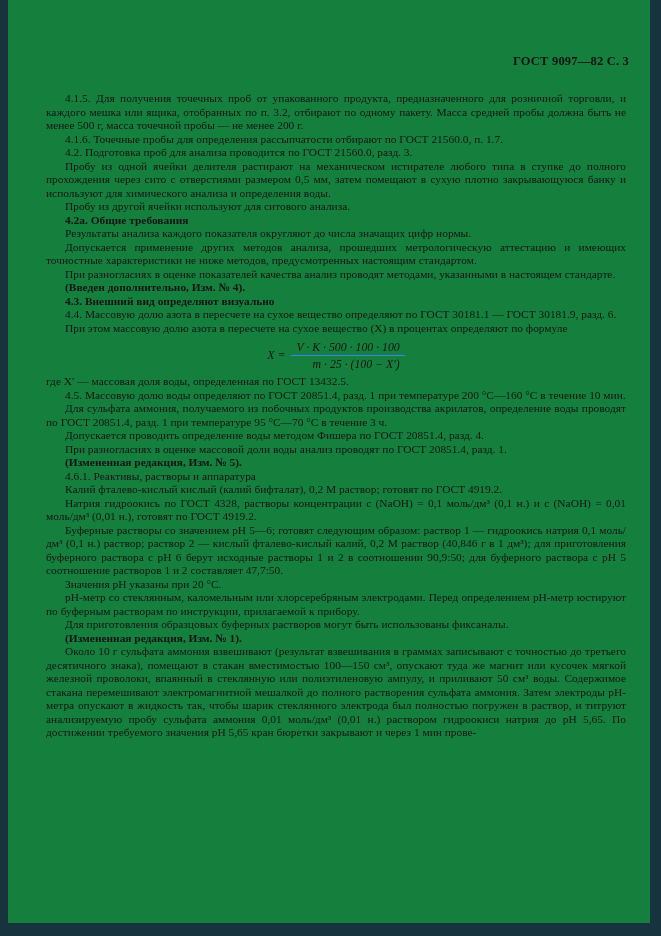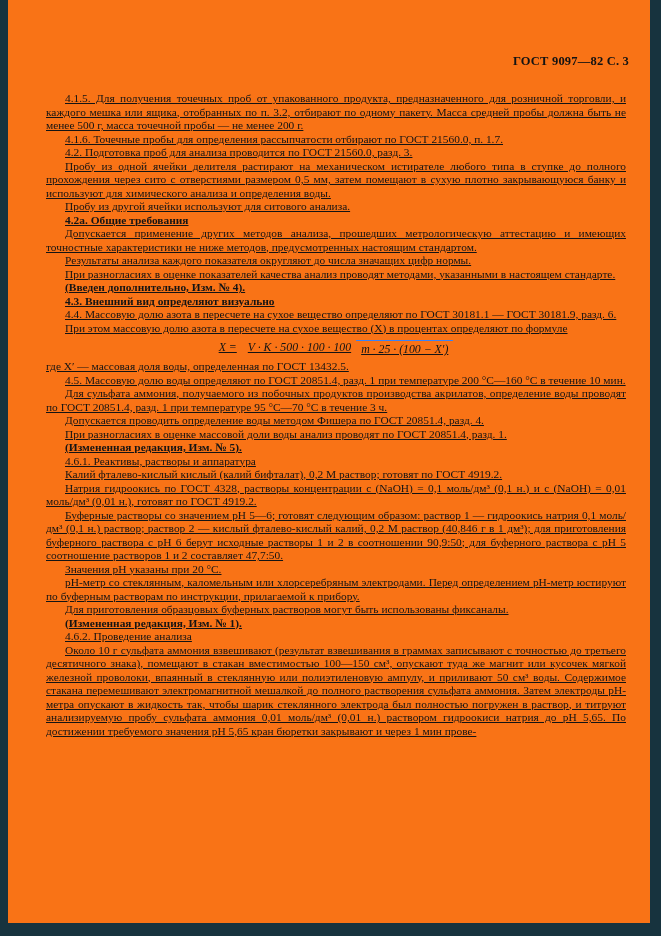--- a/index.html
+++ b/index.html
@@ -5,21 +5,21 @@
   * { margin: 0; padding: 0; box-sizing: border-box; }
   html, body {
     width: 661px; height: 936px;
     background: #fbfbf7;
     font-family: "Liberation Serif", "DejaVu Serif", serif;
     overflow: hidden;
   }
   .page {
     position: relative;
     width: 661px; height: 936px;
-    background: #f97316;
+    background: #15803d;
   }
   .edge { position: absolute; background: #17333e; }
   .edge.left   { left: 0; top: 0; bottom: 0; width: 8px; }
   .edge.right  { right: 0; top: 0; bottom: 0; width: 11px; }
   .edge.bottom { left: 0; right: 0; bottom: 0; height: 13px; }
   .page-header {
     position: absolute;
     top: 54px; right: 32px;
     font-weight: bold;
     font-size: 12.5px;
@@ -27,37 +27,36 @@
     letter-spacing: 0.2px;
   }
   .doc-body {
     position: absolute;
     top: 92px; left: 46px;
     width: 580px;
     font-size: 11.4px;
     line-height: 13.5px;
     color: #141414;
     text-align: justify;
-    text-decoration: underline;
   }
   .doc-body p { text-align: justify; }
   .doc-body p.indent { text-indent: 19px; }
   .doc-body p.bold { font-weight: bold; }
   .formula {
     display: flex;
     justify-content: center;
     align-items: center;
     font-style: italic;
     font-size: 11.8px;
     margin: 5px 0 4px 0;
   }
   .formula .lhs { margin-right: 6px; }
   .frac {
     display: inline-flex;
-    flex-direction: row;
+    flex-direction: column;
     text-align: right;
     line-height: 14px;
   }
   .frac .num { padding: 0 5px 1px 5px; }
   .frac .den { border-top: 1px solid #3b82f6; padding: 1px 5px 0 5px; }
 </style>
 </head>
 <body>
 
 <div class="page">
@@ -69,22 +68,22 @@
     <span>ГОСТ 9097—82 С. 3</span>
   </div>
 
   <div class="doc-body" id="doc-body">
       <p class="indent">4.1.5. Для получения точечных проб от упакованного продукта, предназначенного для розничной торговли, и каждого мешка или ящика, отобранных по п. 3.2, отбирают по одному пакету. Масса средней пробы должна быть не менее 500 г, масса точечной пробы — не менее 200 г.</p>
       <p class="indent">4.1.6. Точечные пробы для определения рассыпчатости отбирают по ГОСТ 21560.0, п. 1.7.</p>
       <p class="indent">4.2. Подготовка проб для анализа проводится по ГОСТ 21560.0, разд. 3.</p>
       <p class="indent">Пробу из одной ячейки делителя растирают на механическом истирателе любого типа в ступке до полного прохождения через сито с отверстиями размером 0,5 мм, затем помещают в сухую плотно закрывающуюся банку и используют для химического анализа и определения воды.</p>
       <p class="indent">Пробу из другой ячейки используют для ситового анализа.</p>
       <p class="indent bold">4.2а. Общие требования</p>
+      <p class="indent">Результаты анализа каждого показателя округляют до числа значащих цифр нормы.</p>
       <p class="indent">Допускается применение других методов анализа, прошедших метрологическую аттестацию и имеющих точностные характеристики не ниже методов, предусмотренных настоящим стандартом.</p>
-      <p class="indent">Результаты анализа каждого показателя округляют до числа значащих цифр нормы.</p>
       <p class="indent">При разногласиях в оценке показателей качества анализ проводят методами, указанными в настоящем стандарте.</p>
       <p class="indent bold">(Введен дополнительно, Изм. № 4).</p>
       <p class="indent bold">4.3. Внешний вид определяют визуально</p>
       <p class="indent">4.4. Массовую долю азота в пересчете на сухое вещество определяют по ГОСТ 30181.1 — ГОСТ 30181.9, разд. 6.</p>
       <p class="indent">При этом массовую долю азота в пересчете на сухое вещество (X) в процентах определяют по формуле</p>
       <div class="formula">
         <span class="lhs">X =</span>
         <span class="frac">
           <span class="num">V · K · 500 · 100 · 100</span>
           <span class="den">m · 25 · (100 − X′)</span>
@@ -97,16 +96,15 @@
       <p class="indent">При разногласиях в оценке массовой доли воды анализ проводят по ГОСТ 20851.4, разд. 1.</p>
       <p class="indent bold">(Измененная редакция, Изм. № 5).</p>
       <p class="indent">4.6.1. Реактивы, растворы и аппаратура</p>
       <p class="indent">Калий фталево-кислый кислый (калий бифталат), 0,2 М раствор; готовят по ГОСТ 4919.2.</p>
       <p class="indent">Натрия гидроокись по ГОСТ 4328, растворы концентрации с (NaOH) = 0,1 моль/дм³ (0,1 н.) и с (NaOH) = 0,01 моль/дм³ (0,01 н.), готовят по ГОСТ 4919.2.</p>
       <p class="indent">Буферные растворы со значением рН 5—6; готовят следующим образом: раствор 1 — гидроокись натрия 0,1 моль/дм³ (0,1 н.) раствор; раствор 2 — кислый фталево-кислый калий, 0,2 М раствор (40,846 г в 1 дм³); для приготовления буферного раствора с рН 6 берут исходные растворы 1 и 2 в соотношении 90,9:50; для буферного раствора с рН 5 соотношение растворов 1 и 2 составляет 47,7:50.</p>
       <p class="indent">Значения рН указаны при 20 °С.</p>
       <p class="indent">рН-метр со стеклянным, каломельным или хлорсеребряным электродами. Перед определением рН-метр юстируют по буферным растворам по инструкции, прилагаемой к прибору.</p>
       <p class="indent">Для приготовления образцовых буферных растворов могут быть использованы фиксаналы.</p>
       <p class="indent bold">(Измененная редакция, Изм. № 1).</p>
-      <p class="indent">4.6.2. Проведение анализа</p>
       <p class="indent">Около 10 г сульфата аммония взвешивают (результат взвешивания в граммах записывают с точностью до третьего десятичного знака), помещают в стакан вместимостью 100—150 см³, опускают туда же магнит или кусочек мягкой железной проволоки, впаянный в стеклянную или полиэтиленовую ампулу, и приливают 50 см³ воды. Содержимое стакана перемешивают электромагнитной мешалкой до полного растворения сульфата аммония. Затем электроды рН-метра опускают в жидкость так, чтобы шарик стеклянного электрода был полностью погружен в раствор, и титруют анализируемую пробу сульфата аммония 0,01 моль/дм³ (0,01 н.) раствором гидроокиси натрия до рН 5,65. По достижении требуемого значения рН 5,65 кран бюретки закрывают и через 1 мин прове-</p>
     </div>
 </div>
 
 </body></html>

